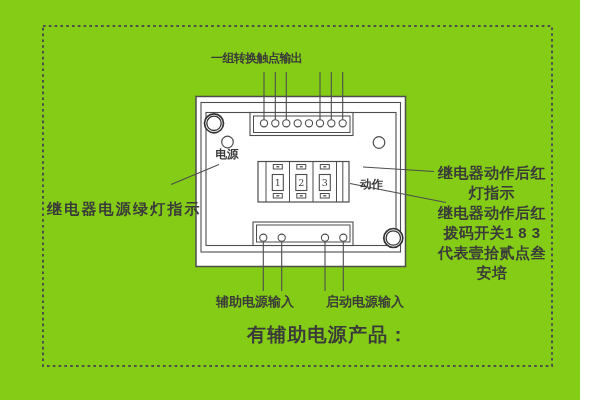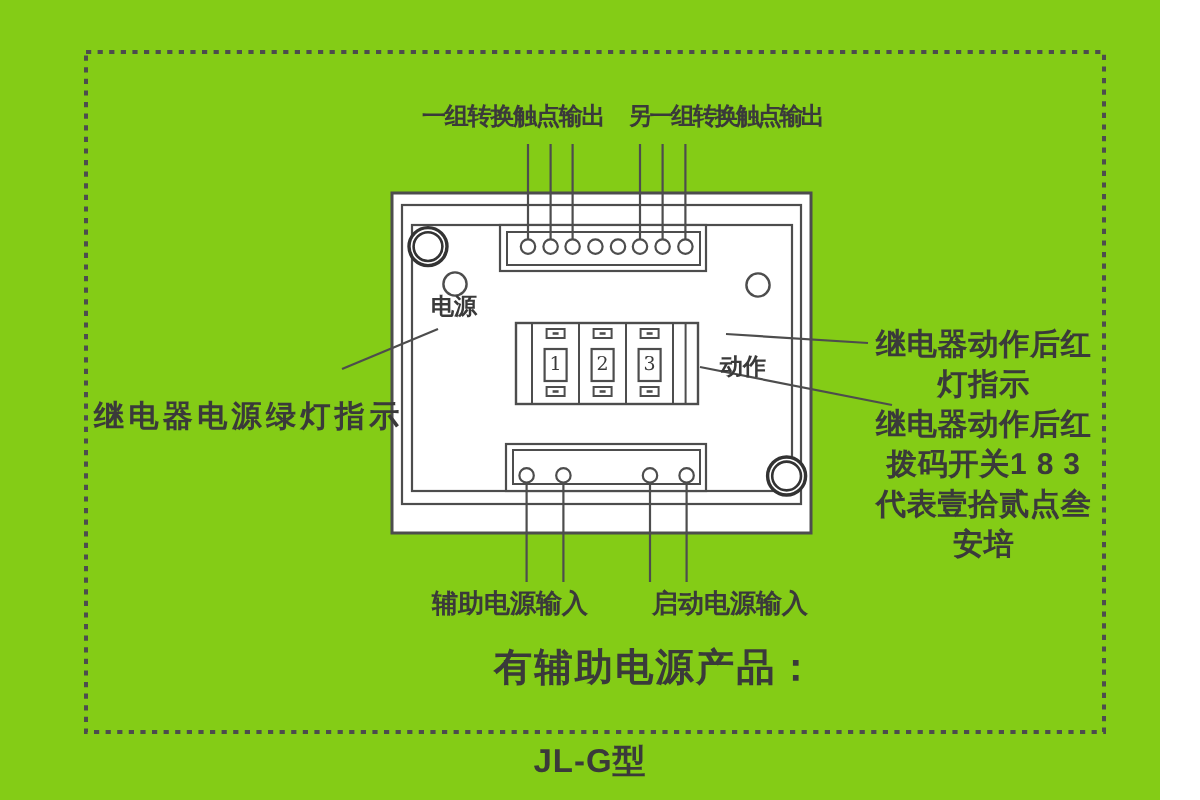--- a/index.html
+++ b/index.html
@@ -109,39 +109,37 @@
 
     <g fill="#ffffff" stroke="#333333">
       <circle cx="214" cy="123.3" r="9.5" stroke-width="1.7"></circle>
       <circle cx="214" cy="123.3" r="7.2" stroke-width="1.3" fill="none"></circle>
       <circle cx="393.3" cy="238" r="9.5" stroke-width="1.7"></circle>
       <circle cx="393.3" cy="238" r="7.2" stroke-width="1.3" fill="none"></circle>
     </g>
   </svg>
 
   <div class="lbl lbl-top" style="left:211px;letter-spacing:-0.6px;">一组转换触点输出</div>
-  <div class="lbl lbl-top" style="left:314px;letter-spacing:-1.2px;">另一组转换触点输出</div>
 
   <div class="lbl lbl-led" style="left:215.5px;top:147.5px;">电源</div>
   <div class="lbl lbl-led" style="left:360px;top:149px;margin-top:29px;">动作</div>
 
   <div class="lbl lbl-left">继电器电源绿灯指示</div>
 
   <div class="note-right">
     <div>继电器动作后红</div>
     <div>灯指示</div>
     <div>继电器动作后红</div>
     <div>拨码开关1 8 3</div>
     <div>代表壹拾贰点叁</div>
     <div>安培</div>
   </div>
 
   <div class="lbl lbl-bottom" style="left:196px;">辅助电源输入</div>
   <div class="lbl lbl-bottom" style="left:306px;">启动电源输入</div>
   <div class="lbl lbl-product">有辅助电源产品：</div>
 
-  <div class="lbl page-title">JL-G型</div>
 
   <div class="dip-digit" style="left:272.3px;">1</div>
   <div class="dip-digit" style="left:295.8px;">2</div>
   <div class="dip-digit" style="left:319.3px;">3</div>
 
 </div>
 
 </body></html>

